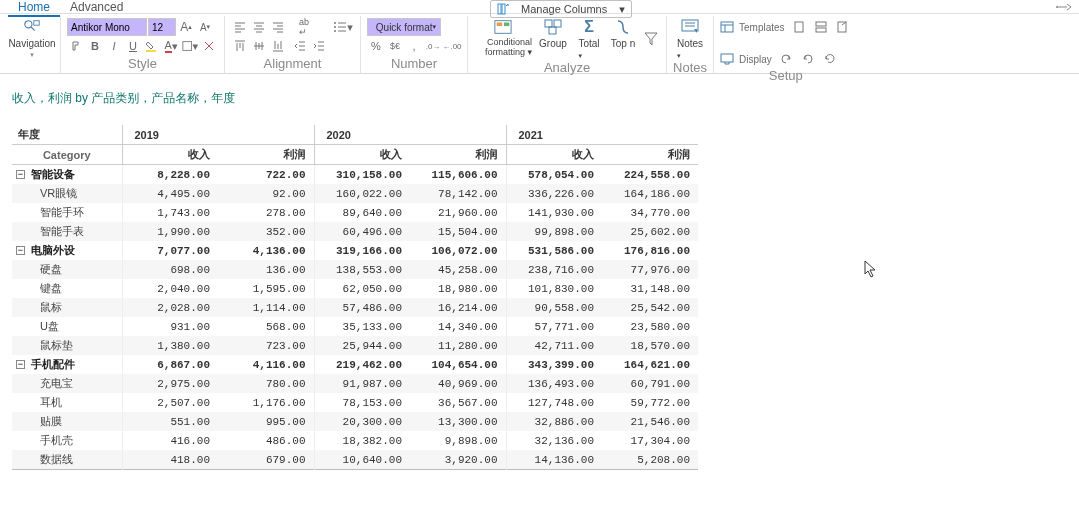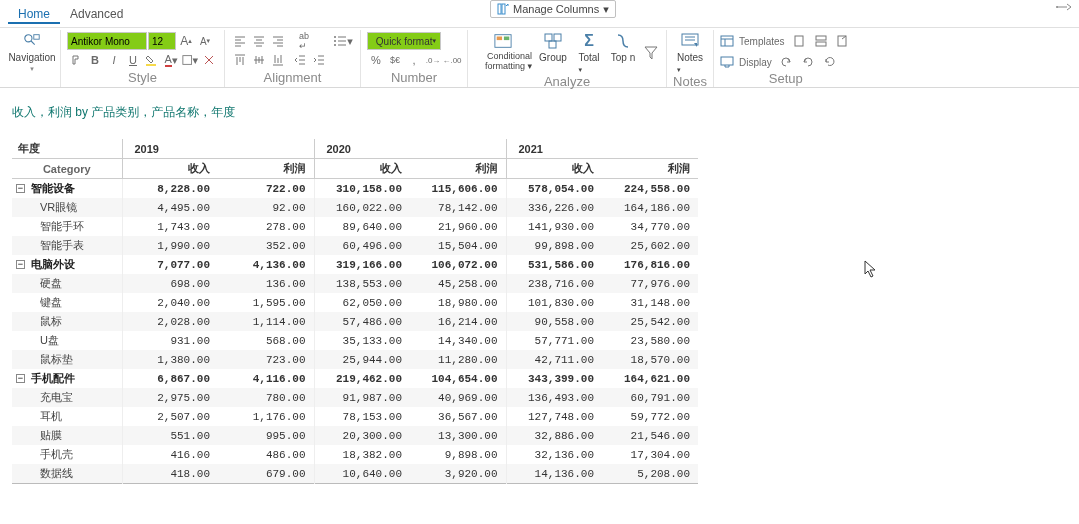--- a/index.html
+++ b/index.html
@@ -1,33 +1,33 @@
 <!DOCTYPE html>
 <html><head>
 <meta charset="utf-8">
 <style>
 * { box-sizing: border-box; margin: 0; padding: 0; }
 body { font-family: "Segoe UI", Arial, sans-serif; font-size: 11px; color: #333; background: #fff; width: 1079px; height: 524px; overflow: hidden; position: relative; }
 
 
-.top-tabs { display: flex; align-items: center; height: 28px; padding-left: 8px; border-bottom: 1px solid #e0e0e0; position: relative; }
+.top-tabs { display: flex; align-items: center; height: 14px; padding-left: 8px; border-bottom: 1px solid #e0e0e0; position: relative; }
 .top-tab { padding: 0 10px; height: 20px; line-height: 20px; font-size: 12px; color: #555; cursor: pointer; }
 .top-tab.active { color: #1a6fb0; border-bottom: 2px solid #1a6fb0; }
-.manage-cols { position: absolute; left: 490px; top: 0; height: 18px; border: 1px solid #c0c0c0; border-radius: 2px; padding: 0 6px; display: flex; align-items: center; gap: 4px; color: #444; font-size: 11px; cursor: pointer; }
+.manage-cols { position: absolute; left: 490px; top: 0; height: 18px; border: 1px solid #c0c0c0; border-radius: 2px; padding: 0 6px; display: flex; align-items: center; gap: 12px; color: #444; font-size: 11px; cursor: pointer; }
 .pin-area { position: absolute; right: 6px; top: 2px; color: #888; font-size: 10px; }
 
 
 .ribbon { display: flex; height: 60px; border-bottom: 1px solid #d8d8d8; padding: 2px 4px 0 4px; }
 .ribbon-group { display: flex; flex-direction: column; align-items: center; border-right: 1px solid #e4e4e4; padding: 0 6px; }
 .ribbon-group-body { flex: 1; display: flex; align-items: flex-start; gap: 4px; padding-top: 2px; }
 .ribbon-group-label { font-size: 13px; color: #8a8a8a; padding-bottom: 2px; }
 .big-btn { width: 44px; display: flex; flex-direction: column; align-items: center; gap: 2px; font-size: 10px; color: #444; cursor: pointer; }
 .big-btn .ico { width: 18px; height: 18px; display: flex; align-items: center; justify-content: center; color: #4a7fa8; }
 .small-btn { width: 18px; height: 18px; display: flex; align-items: center; justify-content: center; color: #6a6a6a; font-size: 11px; cursor: pointer; border: 1px solid transparent; }
-.font-sel { border: 1px solid #c8c8c8; height: 18px; font-size: 10px; padding: 0 3px; background: #84cc16; }
+.font-sel { border: 1px solid #c8c8c8; height: 18px; font-size: 10px; padding: 0 3px; background: #c4b5fd; }
 .font-sel.name { width: 80px; }
 .font-sel.size { width: 28px; }
 .col { display: flex; flex-direction: column; gap: 1px; }
 .row { display: flex; gap: 1px; }
 
 
 .report { padding: 16px 12px 4px 12px; }
 .report-title { font-size: 12px; color: #0f766e; margin-bottom: 18px; }
 
 
@@ -282,21 +282,21 @@
             </svg>
           </span>
         <span><span>Notes</span><br><span style="font-size:7px">▾</span></span>
       </div>
     </div>
     <div class="ribbon-group-label">Notes</div>
   </div>
 
   <div class="ribbon-group" style="border-right:none">
     <div class="ribbon-group-body">
-      <div class="col" style="gap:3px">
+      <div class="col" style="gap:14px">
         <div class="row" style="align-items:center;gap:4px">
           <span>
               <svg width="14" height="12" viewBox="0 0 14 12">
                 <rect x="1" y="1" width="12" height="10" fill="none" stroke="#4a7fa8"></rect>
                 <path d="M1 4h12M5 4v7" stroke="#4a7fa8"></path>
               </svg>
             </span>
           <span class="small-btn" style="width:auto;font-size:10px">Templates</span>
           <div class="small-btn">
               <svg width="10" height="12" viewBox="0 0 10 12">

